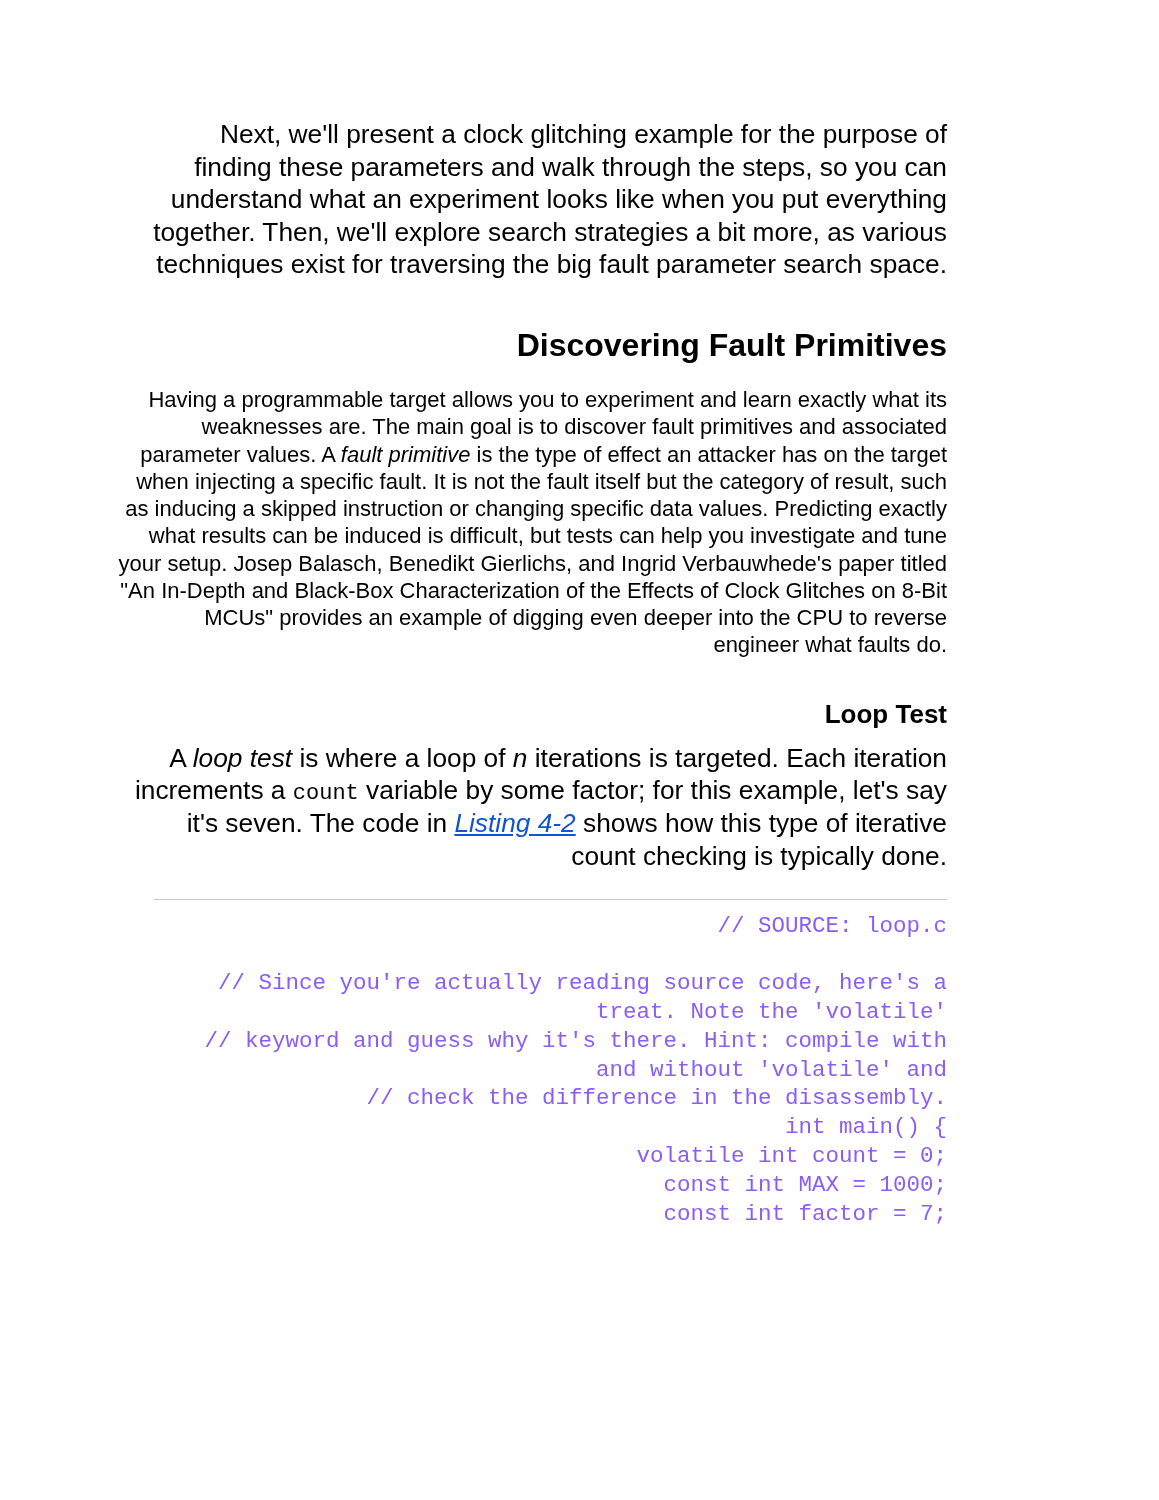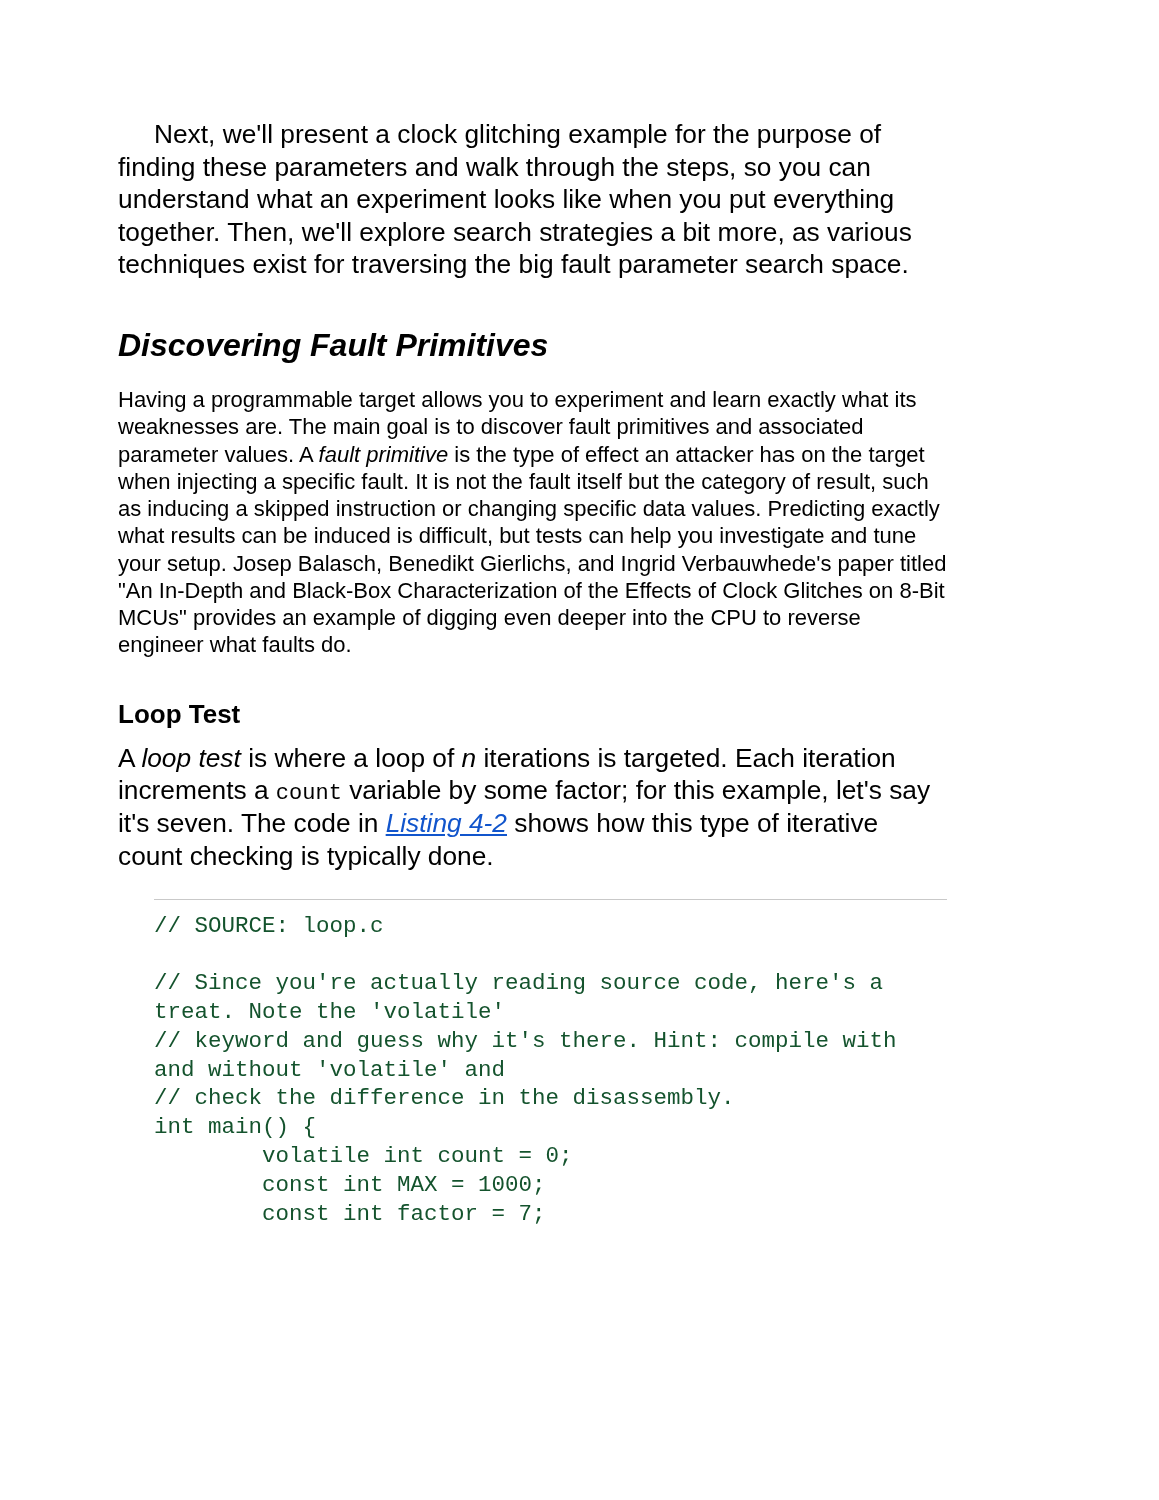--- a/index.html
+++ b/index.html
@@ -7,30 +7,30 @@
     padding: 0;
     background: #ffffff;
   }
   .page {
     width: 1062px;
     min-height: 1500px;
     box-sizing: border-box;
     padding: 118px 115px 0 118px;
     font-family: Arial, Helvetica, sans-serif;
     color: #000;
+    text-align: right;
   }
   .intro {
     font-size: 26.3px;
     line-height: 1.24;
     text-indent: 36px;
     margin: 0 0 46px 0;
   }
   .h2 {
     font-size: 32px;
-    font-style: italic;
     font-weight: bold;
     margin: 0 0 22px 0;
   }
   .para {
     font-size: 22px;
     line-height: 1.24;
     margin: 0 0 40px 0;
   }
   .h3 {
     font-size: 26px;
@@ -57,21 +57,21 @@
     border: none;
     border-top: 1px solid #c9c9c9;
     margin: 26px 0 12px 36px;
   }
   .codeblock {
     font-family: "Courier New", Courier, monospace;
     font-size: 22.5px;
     line-height: 1.28;
     white-space: pre;
     margin-left: 36px;
-    color: #14532d;
+    color: #8b5cf6;
   }
 </style>
 </head>
 <body>
 <div class="page">
 
   <p class="intro">Next, we'll present a clock glitching example for the purpose of finding these parameters and walk through the steps, so you can understand what an experiment looks like when you put everything together. Then, we'll explore search strategies a bit more, as various techniques exist for traversing the big fault parameter search space.</p>
 
   <h2 class="h2">Discovering Fault Primitives</h2>
 

